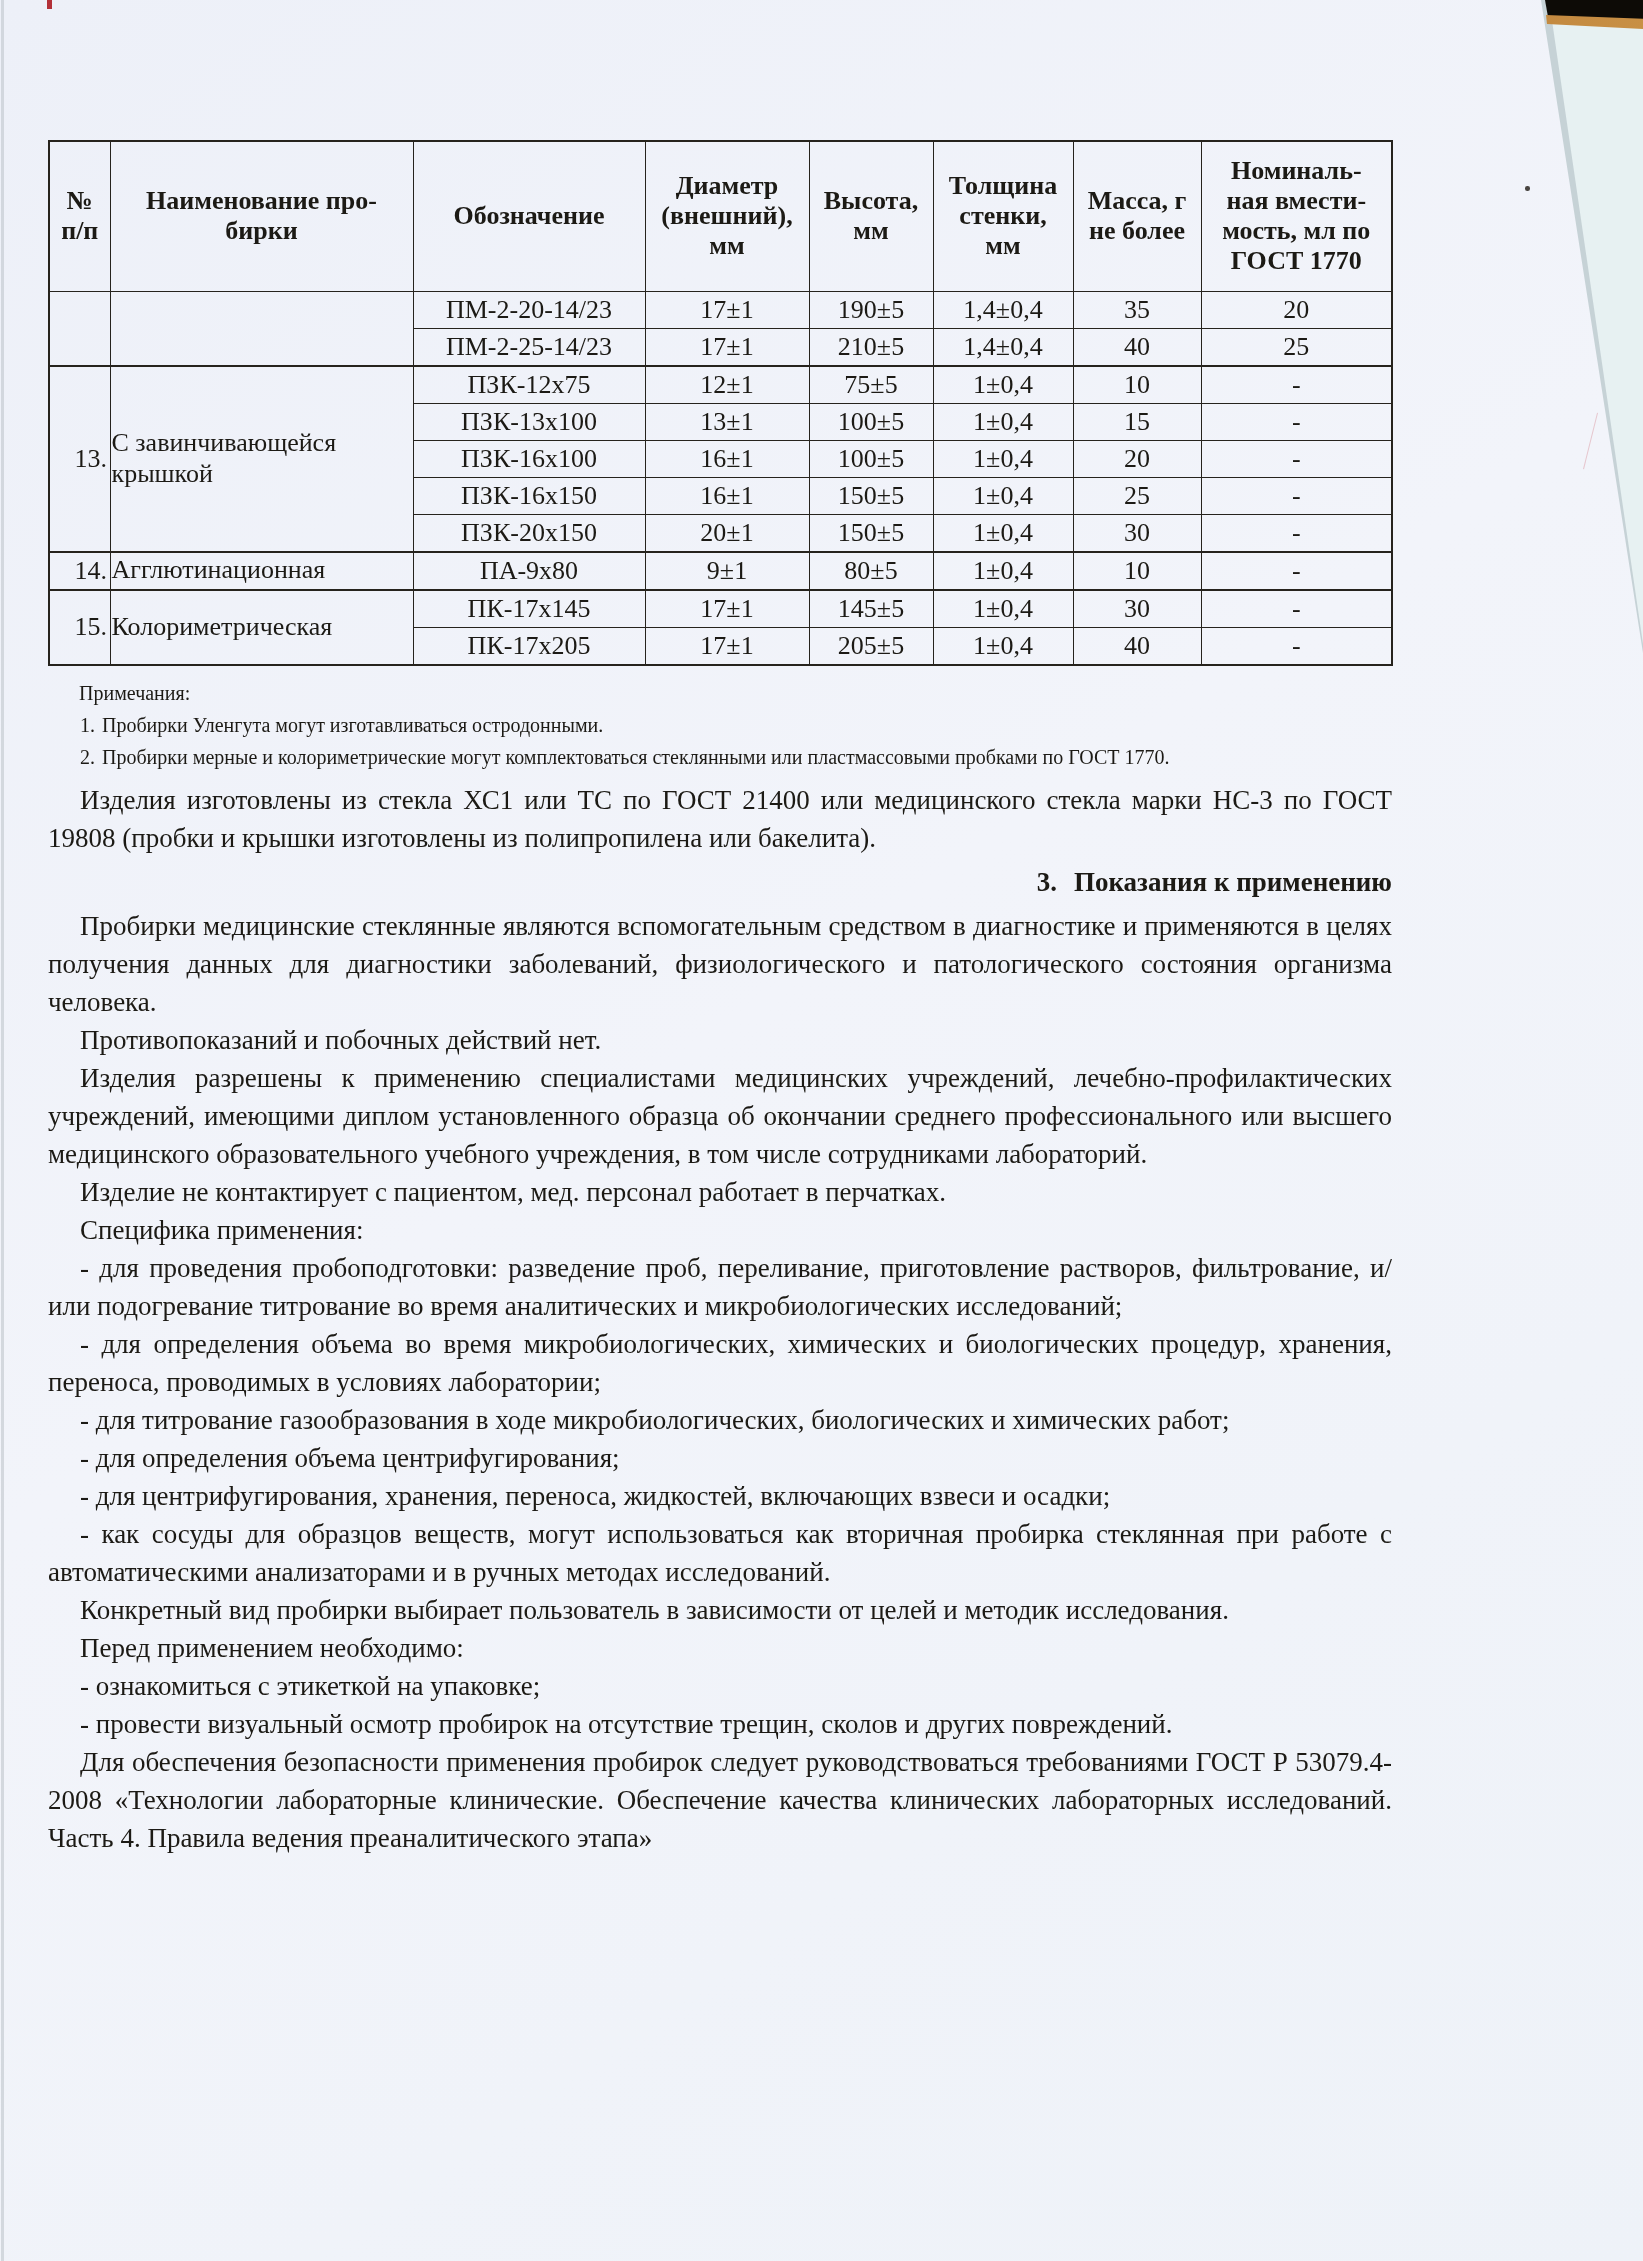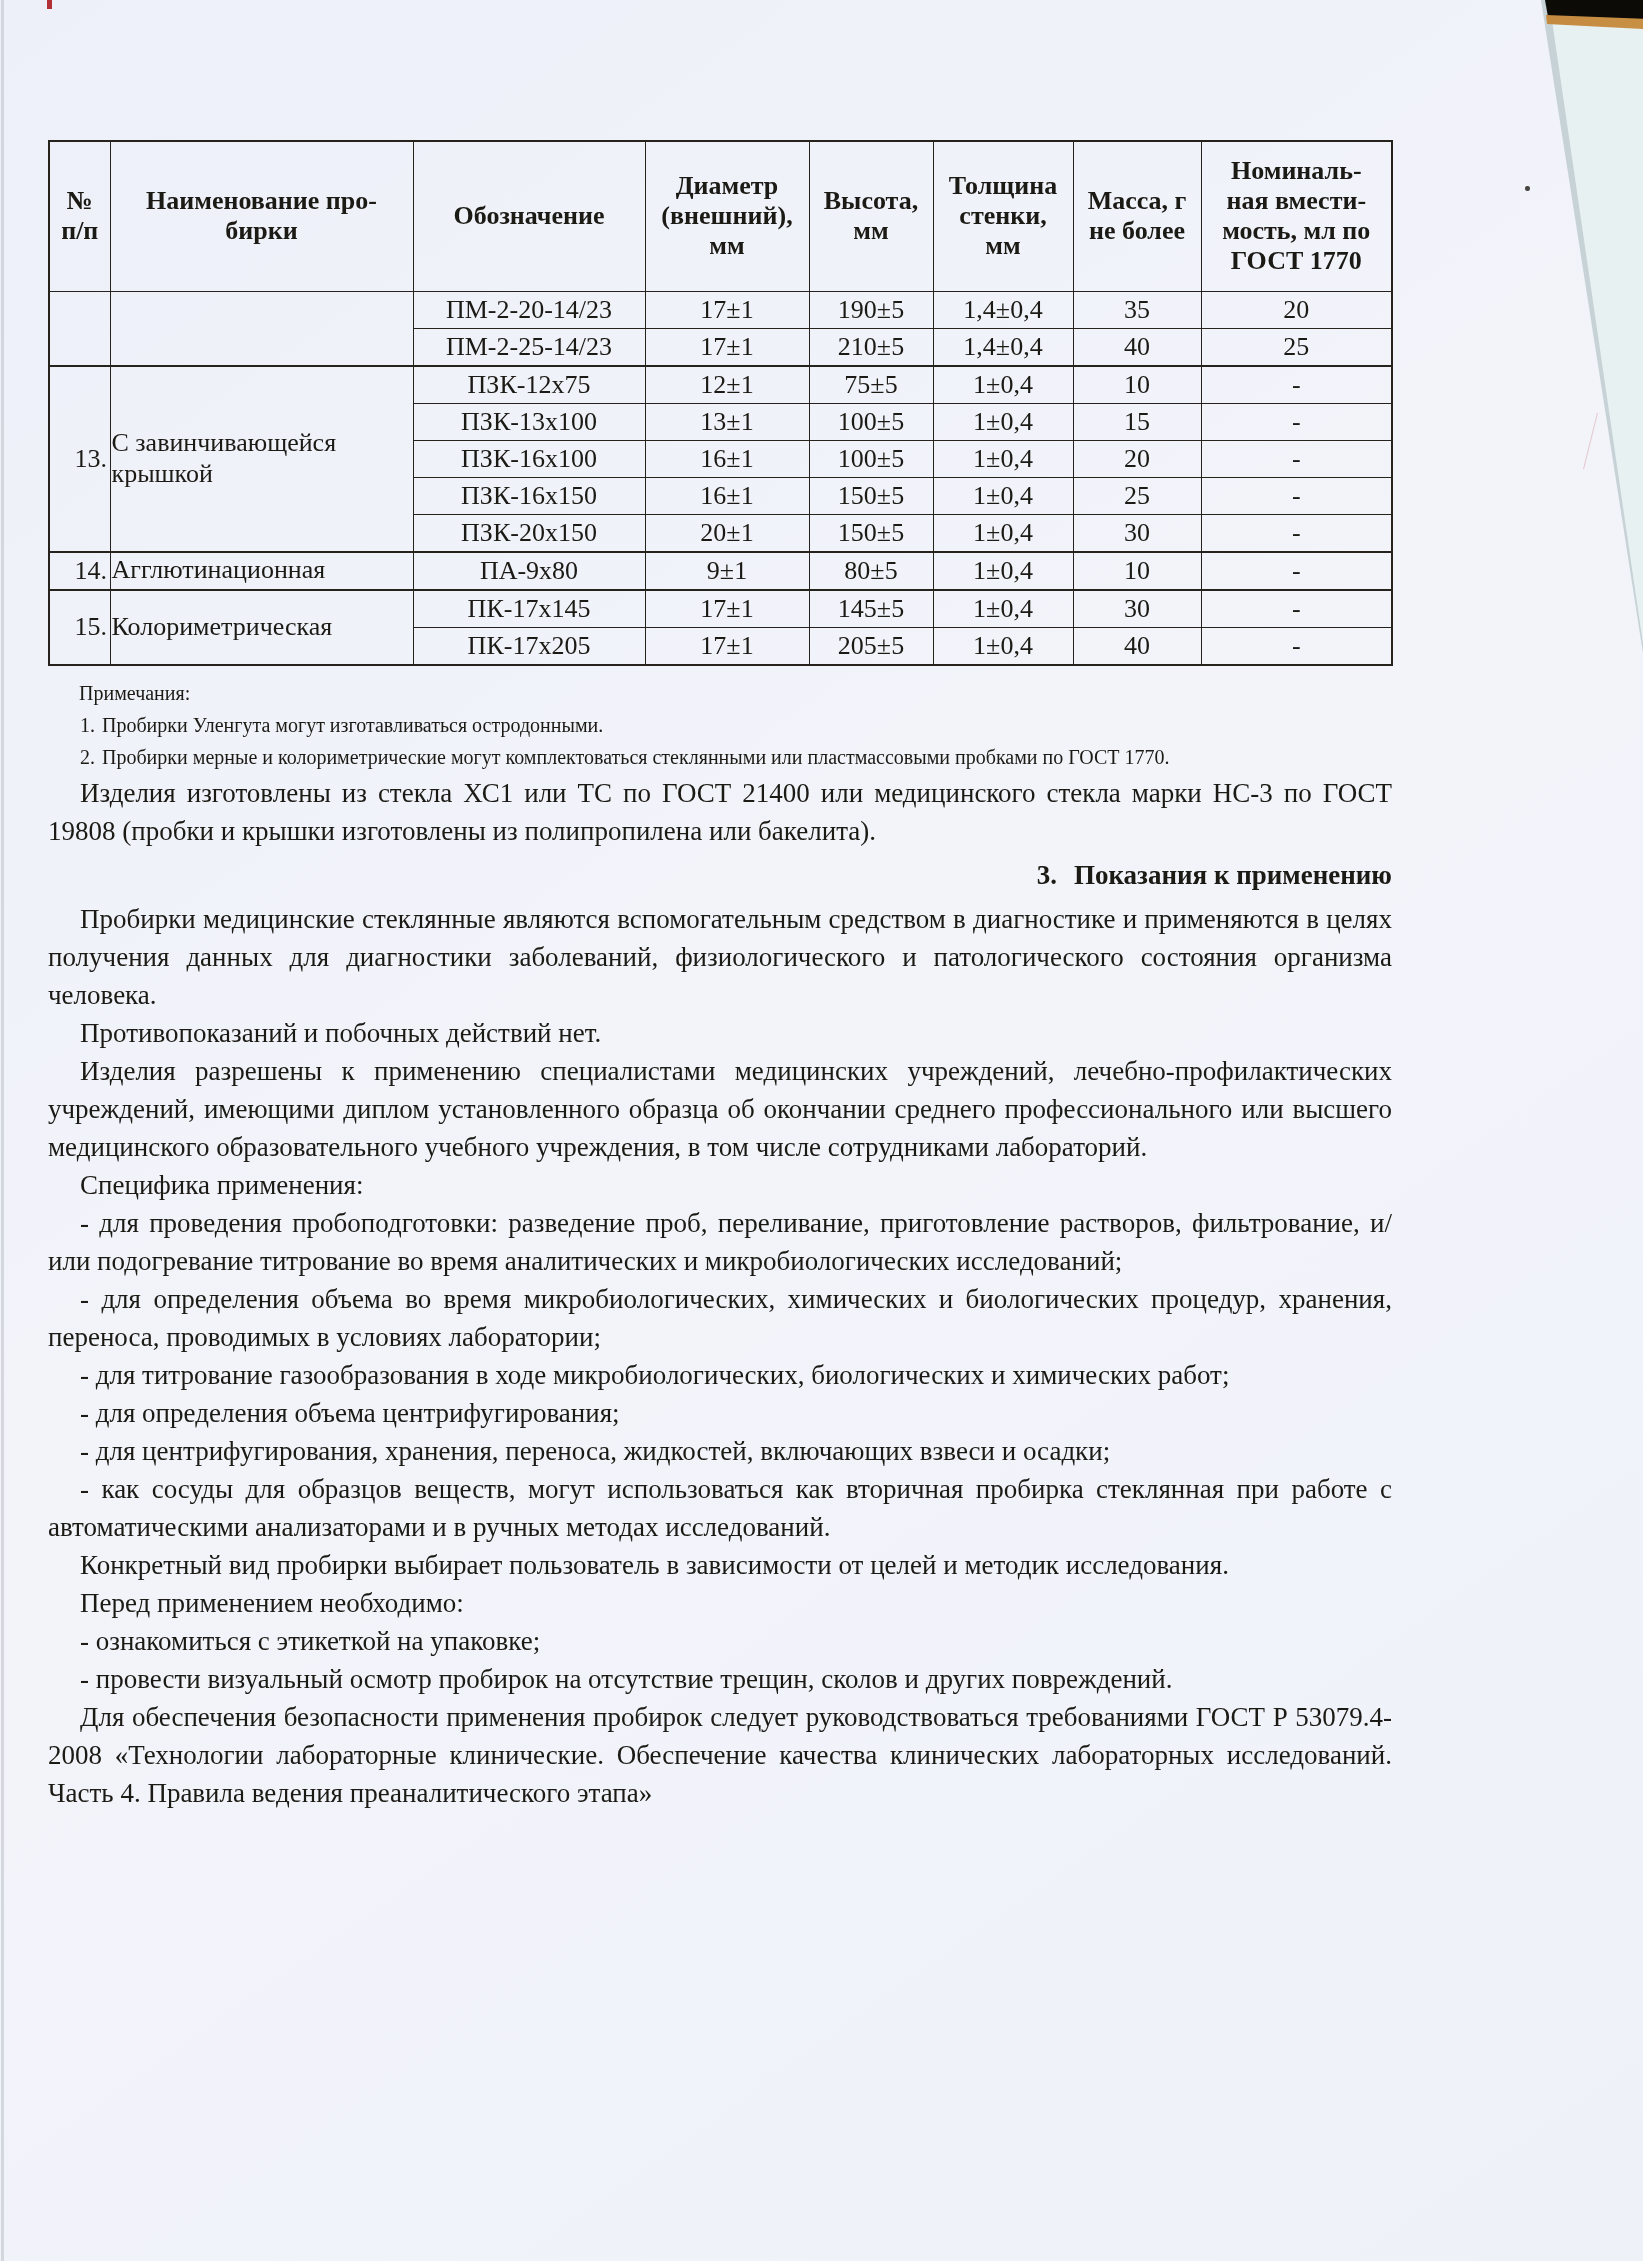--- a/index.html
+++ b/index.html
@@ -69,21 +69,21 @@
   .note-num { position: absolute; left: 32px; top: 0; }
 
   
   .para, .intro-para {
     font-size: 27px;
     line-height: 38px;
     text-align: justify;
     text-indent: 32px;
     margin: 0;
   }
-  .intro-para { margin-top: 1px; }
+  .intro-para { margin-top: 8px; }
   .section-heading {
     margin: 10.3px 0 9px 0;
     font-size: 27px;
     font-weight: bold;
     text-align: right;
   }
   .section-heading .num { margin-right: 17px; }
 </style>
 </head>
 <body>
@@ -239,20 +239,21 @@
 
   <p class="intro-para">Изделия изготовлены из стекла ХС1 или ТС по ГОСТ 21400 или медицинского стекла марки НС-3 по ГОСТ 19808 (пробки и крышки изготовлены из полипропилена или бакелита).</p>
 
   <div class="section-heading">
     <span class="num">3.</span><span>Показания к применению</span>
   </div>
 
   <p class="para">Пробирки медицинские стеклянные являются вспомогательным средством в диагностике и применяются в целях получения данных для диагностики заболеваний, физиологического и патологического состояния организма человека.</p>
   <p class="para">Противопоказаний и побочных действий нет.</p>
   <p class="para">Изделия разрешены к применению специалистами медицинских учреждений, лечебно-профилактических учреждений, имеющими диплом установленного образца об окончании среднего профессионального или высшего медицинского образовательного учебного учреждения, в том числе сотрудниками лабораторий.</p>
+  <p class="para">Изделие не контактирует с пациентом, мед. персонал работает в перчатках.</p>
   <p class="para">Специфика применения:</p>
   <p class="para">- для проведения пробоподготовки: разведение проб, переливание, приготовление растворов, фильтрование, и/или подогревание титрование во время аналитических и микробиологических исследований;</p>
   <p class="para">- для определения объема во время микробиологических, химических и биологических процедур, хранения, переноса, проводимых в условиях лаборатории;</p>
   <p class="para">- для титрование газообразования в ходе микробиологических, биологических и химических работ;</p>
   <p class="para">- для определения объема центрифугирования;</p>
   <p class="para">- для центрифугирования, хранения, переноса, жидкостей, включающих взвеси и осадки;</p>
   <p class="para">- как сосуды для образцов веществ, могут использоваться как вторичная пробирка стеклянная при работе с автоматическими анализаторами и в ручных методах исследований.</p>
   <p class="para">Конкретный вид пробирки выбирает пользователь в зависимости от целей и методик исследования.</p>
   <p class="para">Перед применением необходимо:</p>
   <p class="para">- ознакомиться с этикеткой на упаковке;</p>

